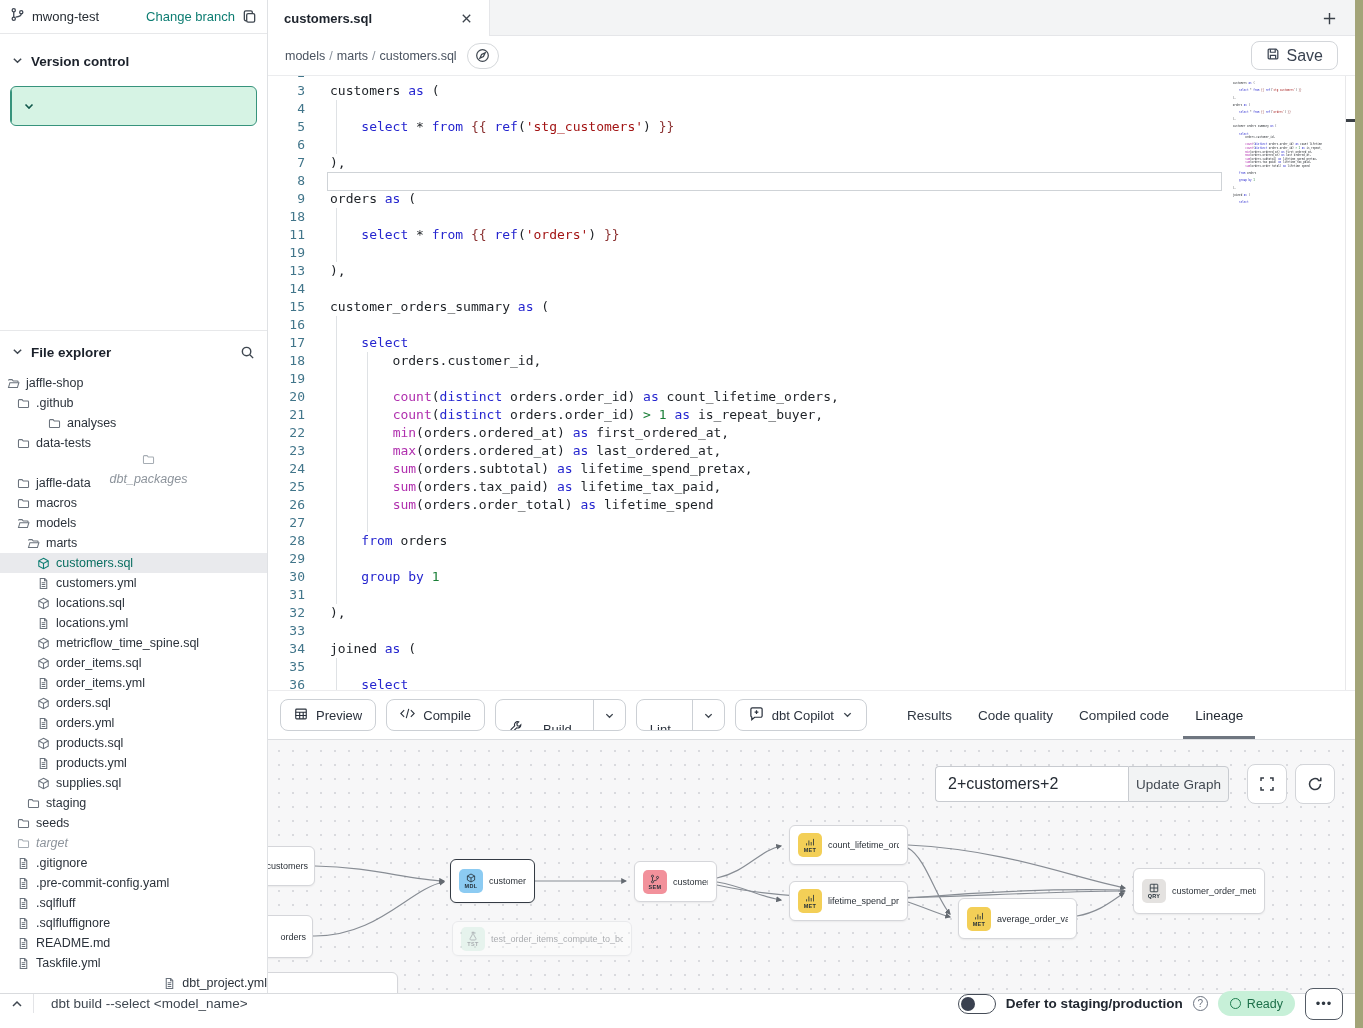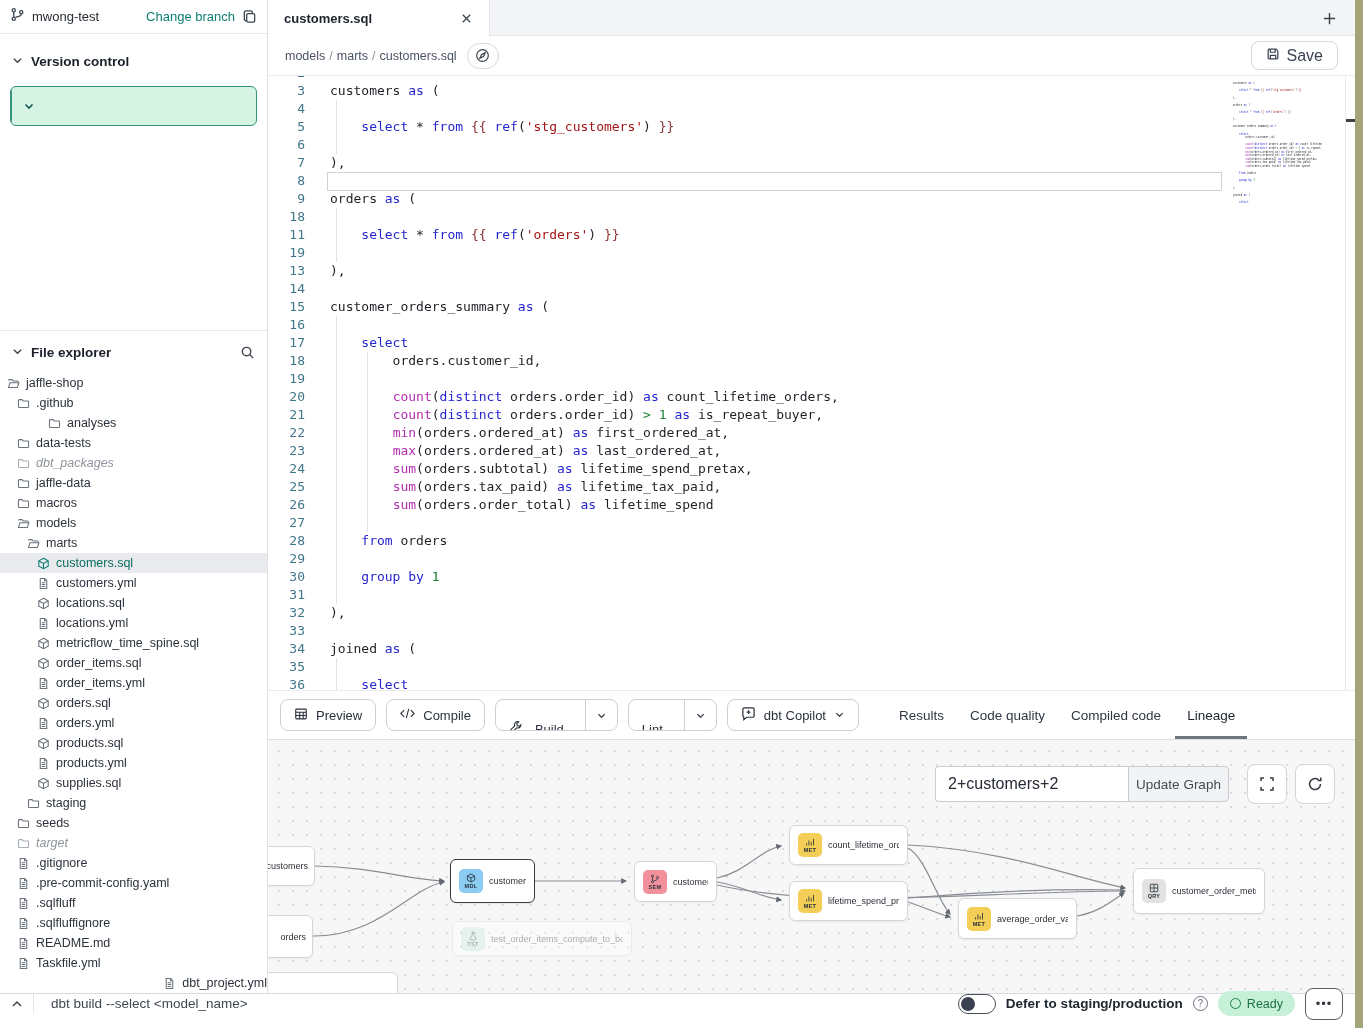--- a/index.html
+++ b/index.html
@@ -68,21 +68,21 @@
   .mm-inner { transform:scale(0.2); transform-origin:0 0; width:450px; font-family:"DejaVu Sans Mono",monospace; font-size:13px; }
   .mm-inner .code-line { padding-left:4px; }
   .scrolltrack { position:absolute; right:0; top:0; width:10px; height:614px; border-left:1px solid #e8e8ea; }
   .cursor-mark { position:absolute; left:0; top:43px; width:10px; height:3px; background:#3c4147; }
 
   
   .edtoolbar { height:50px; background:#fff; border-top:1px solid #ececee; border-bottom:1px solid #dcdee1; display:flex; align-items:stretch; padding:0 12px; }
   .btn-group { display:flex; align-items:center; gap:10px; }
   .btn { display:inline-flex; align-items:center; gap:8px; padding:0 13px; height:32px; border:1px solid #ccd0d5; border-radius:8px; background:#fff; font-size:13px; font-weight:500; color:#2b323d; cursor:pointer; font-family:inherit; }
   .btn.split { padding:0; overflow:hidden; }
-  .btn .part { padding:0 13px; height:100%; display:flex; align-items:center; gap:12px;margin-top:28px; }
+  .btn .part { padding:0 13px; height:100%; display:flex; align-items:center; gap:20px;margin-top:28px; }
   .btn .caret { border-left:1px solid #ccd0d5; padding:0 10px; height:100%; display:flex; align-items:center; color:#3f4750; }
   #paneltabs { display:flex; margin-left:40px; gap:26px; align-items:stretch; }
   .ptab { display:flex; align-items:center; font-size:13.5px; color:#2f3742; position:relative; cursor:pointer; }
   .ptab.active { color:#1d242e; }
   .ptab.active::after { content:""; position:absolute; left:-12px; right:-12px; bottom:0; height:3px; background:#6f7680; }
 
   
   .lineage { position:relative; height:253px; background-color:#f7f7f8; overflow:hidden;
     background-image:radial-gradient(circle, #d9dade 1px, transparent 1.3px); background-size:14px 14px; background-position:4px 4px; }
   #edges { position:absolute; left:0; top:0; pointer-events:none; }
@@ -176,21 +176,21 @@
             <span class="tlabel">analyses</span>
           </div>
           <div class="trow" style="padding-left: 17px;">
             <span class="ticon">
               <svg width="13" height="13" viewBox="0 0 16 16" fill="none" stroke="currentColor" stroke-width="1.3">
                 <path d="M1.8 4.2A1 1 0 0 1 2.8 3.2h3.4l1.5 1.8h5.5a1 1 0 0 1 1 1v6a1 1 0 0 1-1 1H2.8a1 1 0 0 1-1-1z"></path>
               </svg>
             </span>
             <span class="tlabel">data-tests</span>
           </div>
-          <div class="trow muted" style="padding-left: 17px;">
+          <div class="trow muted" style="padding-left: 30px; flex-direction: column;">
             <span class="ticon">
               <svg width="13" height="13" viewBox="0 0 16 16" fill="none" stroke="currentColor" stroke-width="1.3">
                 <path d="M1.8 4.2A1 1 0 0 1 2.8 3.2h3.4l1.5 1.8h5.5a1 1 0 0 1 1 1v6a1 1 0 0 1-1 1H2.8a1 1 0 0 1-1-1z"></path>
               </svg>
             </span>
             <span class="tlabel">dbt_packages</span>
           </div>
           <div class="trow" style="padding-left: 17px;">
             <span class="ticon">
               <svg width="13" height="13" viewBox="0 0 16 16" fill="none" stroke="currentColor" stroke-width="1.3">

